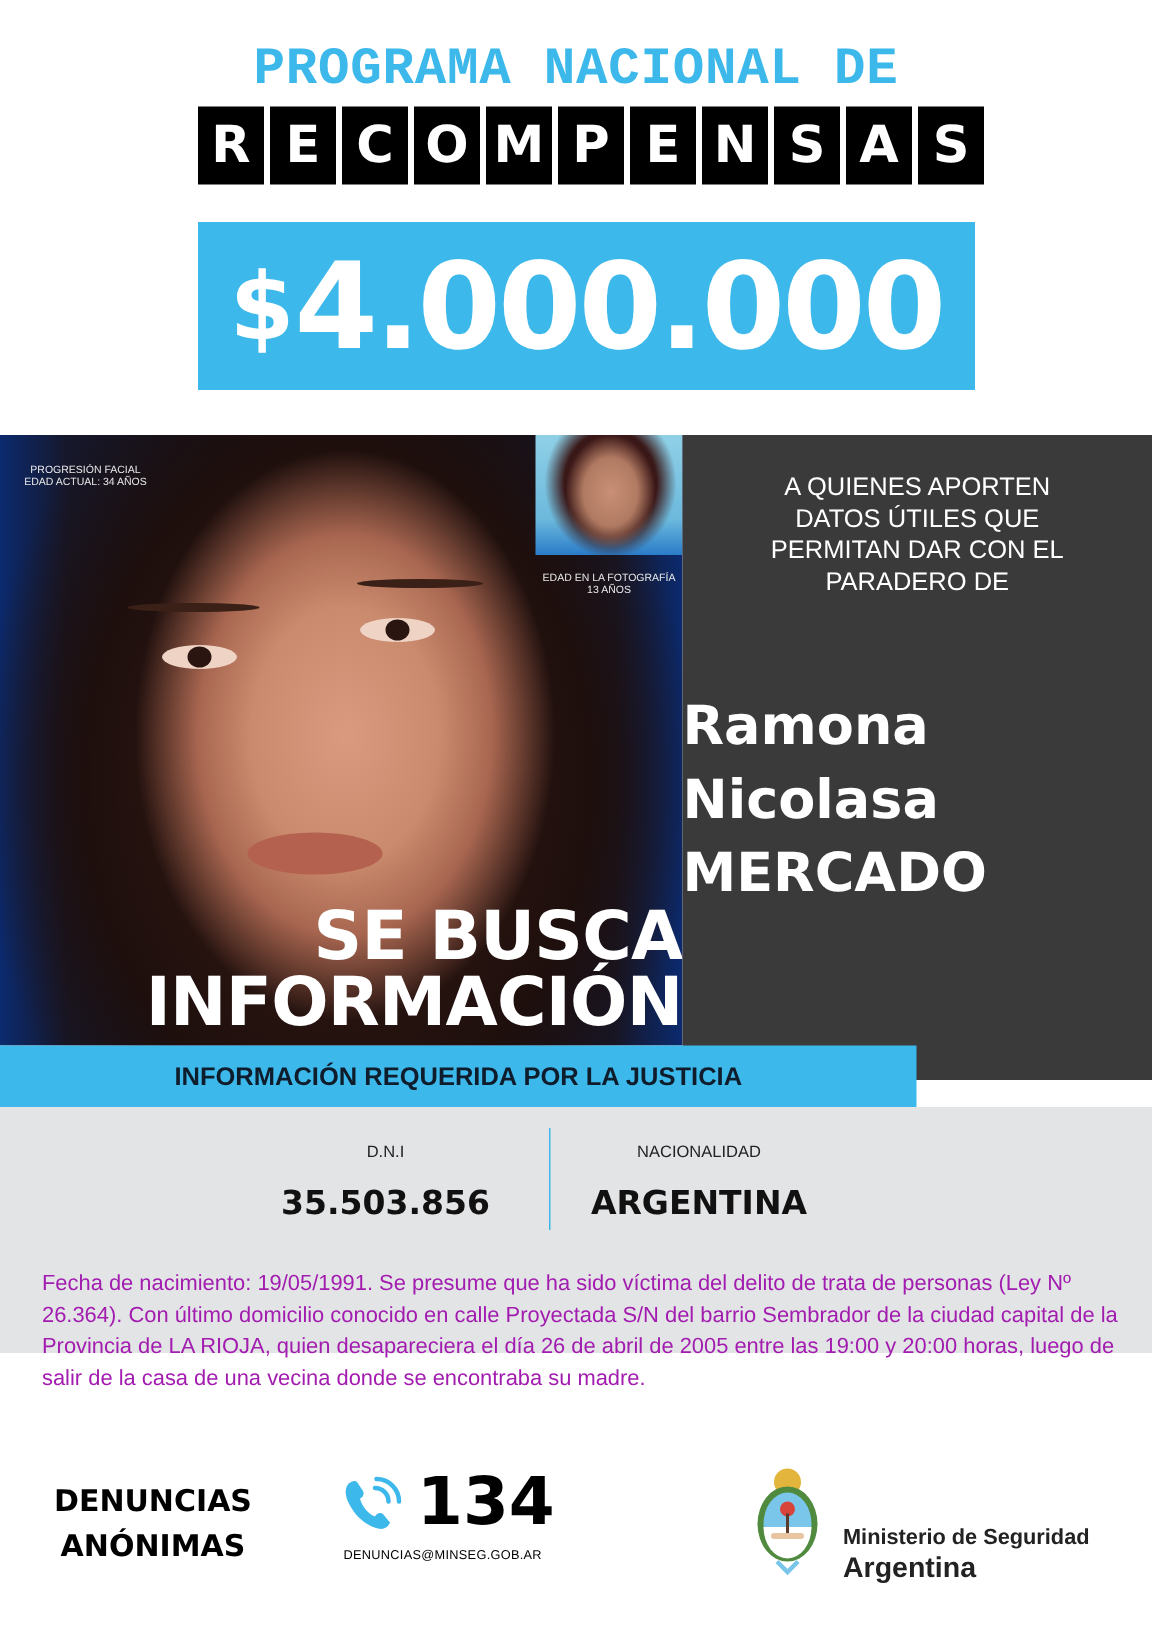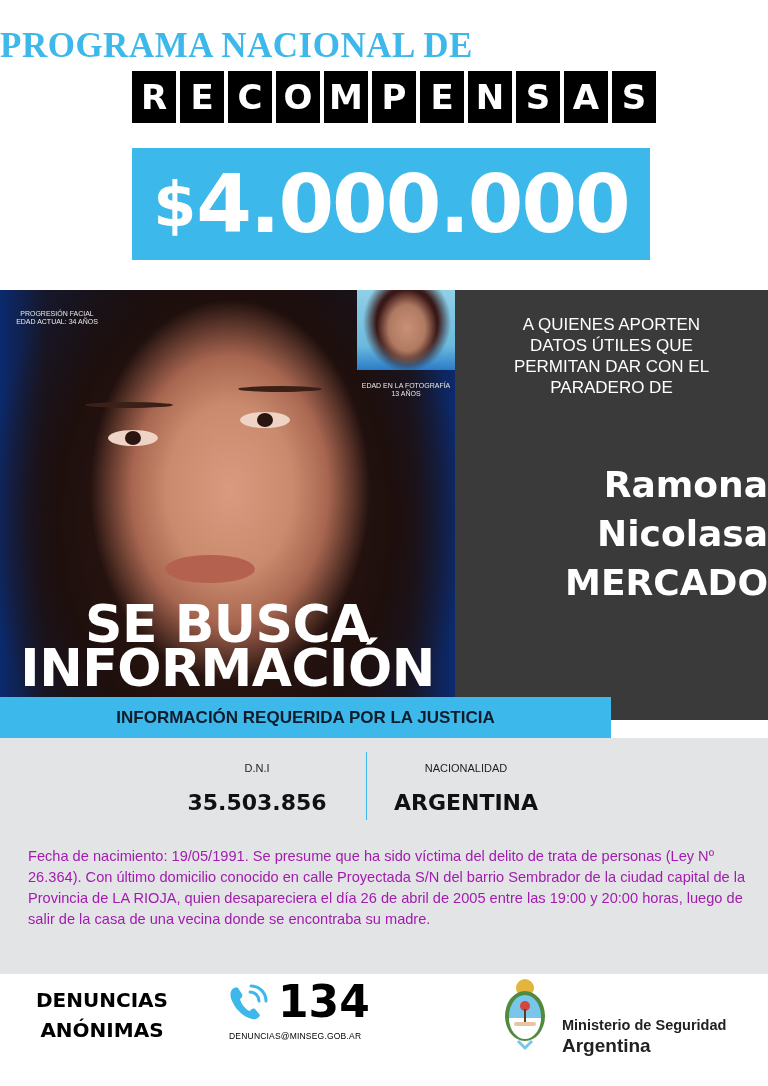--- a/index.html
+++ b/index.html
@@ -1,22 +1,22 @@
 <!DOCTYPE html>
 <html><head>
 <meta charset="utf-8">
 <style>
   * { margin:0; padding:0; box-sizing:border-box; }
   html, body { width:768px; height:1086px; background:#ffffff; overflow:hidden; }
   body { font-family: "Liberation Sans", "DejaVu Sans", sans-serif; position:relative; }
 
   .header-title {
-    position:absolute; left:0; top:26px; width:768px; 
+    position:absolute; left:0; top:26px; width:768px; text-align:center;
     color:#3db8ea; font-weight:bold; font-size:35px; letter-spacing:0.5px;
-    font-family:Liberation Serif, serif;
+    font-family:Liberation Mono, monospace;
   }
   .tiles {
     position:absolute; top:71px; left:132px; display:flex; gap:4px;
   }
   .tile {
     width:44px; height:52px; background:#000; color:#fff;
     font-family:"DejaVu Sans", sans-serif; font-weight:bold; font-size:34px;
     display:flex; align-items:center; justify-content:center;
   }
   .reward {
@@ -46,44 +46,44 @@
     background:
       radial-gradient(ellipse 30px 38px at 50px 38px, #c99076 0%, #b07a62 60%, rgba(0,0,0,0) 100%),
       radial-gradient(ellipse 44px 50px at 50px 32px, #4a1e1a 0%, #3a1818 70%, rgba(0,0,0,0) 100%),
       linear-gradient(180deg, #8fd0e6 0%, #6cb9dd 70%, #2a7cc8 100%);
   }
   .inset-label {
     position:absolute; left:357px; top:92px; width:98px; text-align:center;
     color:#e8e8e8; font-size:7px; line-height:8px;
   }
   .wanted {
-    position:absolute; left:0; top:312px; width:455px; text-align:center;
+    position:absolute; left:0; top:312px; width:455px; text-align:right;
     color:#fff; font-family:"DejaVu Sans", sans-serif; font-weight:bold;
-    font-size:52px; line-height:44px; letter-spacing:-0.5px;
+    font-size:45px; line-height:44px; letter-spacing:-0.5px;
   }
 
   .dark {
     position:absolute; left:455px; top:290px; width:313px; height:430px; background:#3a3a3b;
   }
   .dark .lead {
     position:absolute; left:0; top:24px; width:313px; text-align:center; color:#fff;
     font-size:17px; line-height:21px;
   }
   .dark .name {
-    position:absolute; left:0; top:170px; width:313px; text-align:right; color:#fff;
+    position:absolute; left:0; top:170px; width:313px; text-align:left; color:#fff;
     font-family:"DejaVu Sans", sans-serif; font-weight:bold; font-size:36px; line-height:49px;
   }
 
   .band {
     position:absolute; left:0; top:697px; width:611px; height:41px; background:#3db8ea;
     display:flex; align-items:center; justify-content:center;
     color:#0e1c2b; font-size:17px; font-weight:bold;
   }
   .gray {
-    position:absolute; left:0; top:738px; width:768px; height:236px; background:#e3e4e6;
+    position:absolute; left:0; top:738px; width:768px; height:164px; background:#e3e4e6;
   }
   .field { position:absolute; top:24px; text-align:center; }
   .field .lbl { font-size:11px; color:#222; }
   .field .val { font-family:"DejaVu Sans", sans-serif; font-weight:bold; font-size:22px; color:#111; margin-top:16px; }
   .divider { position:absolute; left:366px; top:14px; width:1px; height:68px; background:#3db8ea; }
   .desc {
     position:absolute; left:28px; top:108px; width:720px; font-size:14.6px; line-height:21px; color:#a21caf;
   }
 
   .footer-left {

